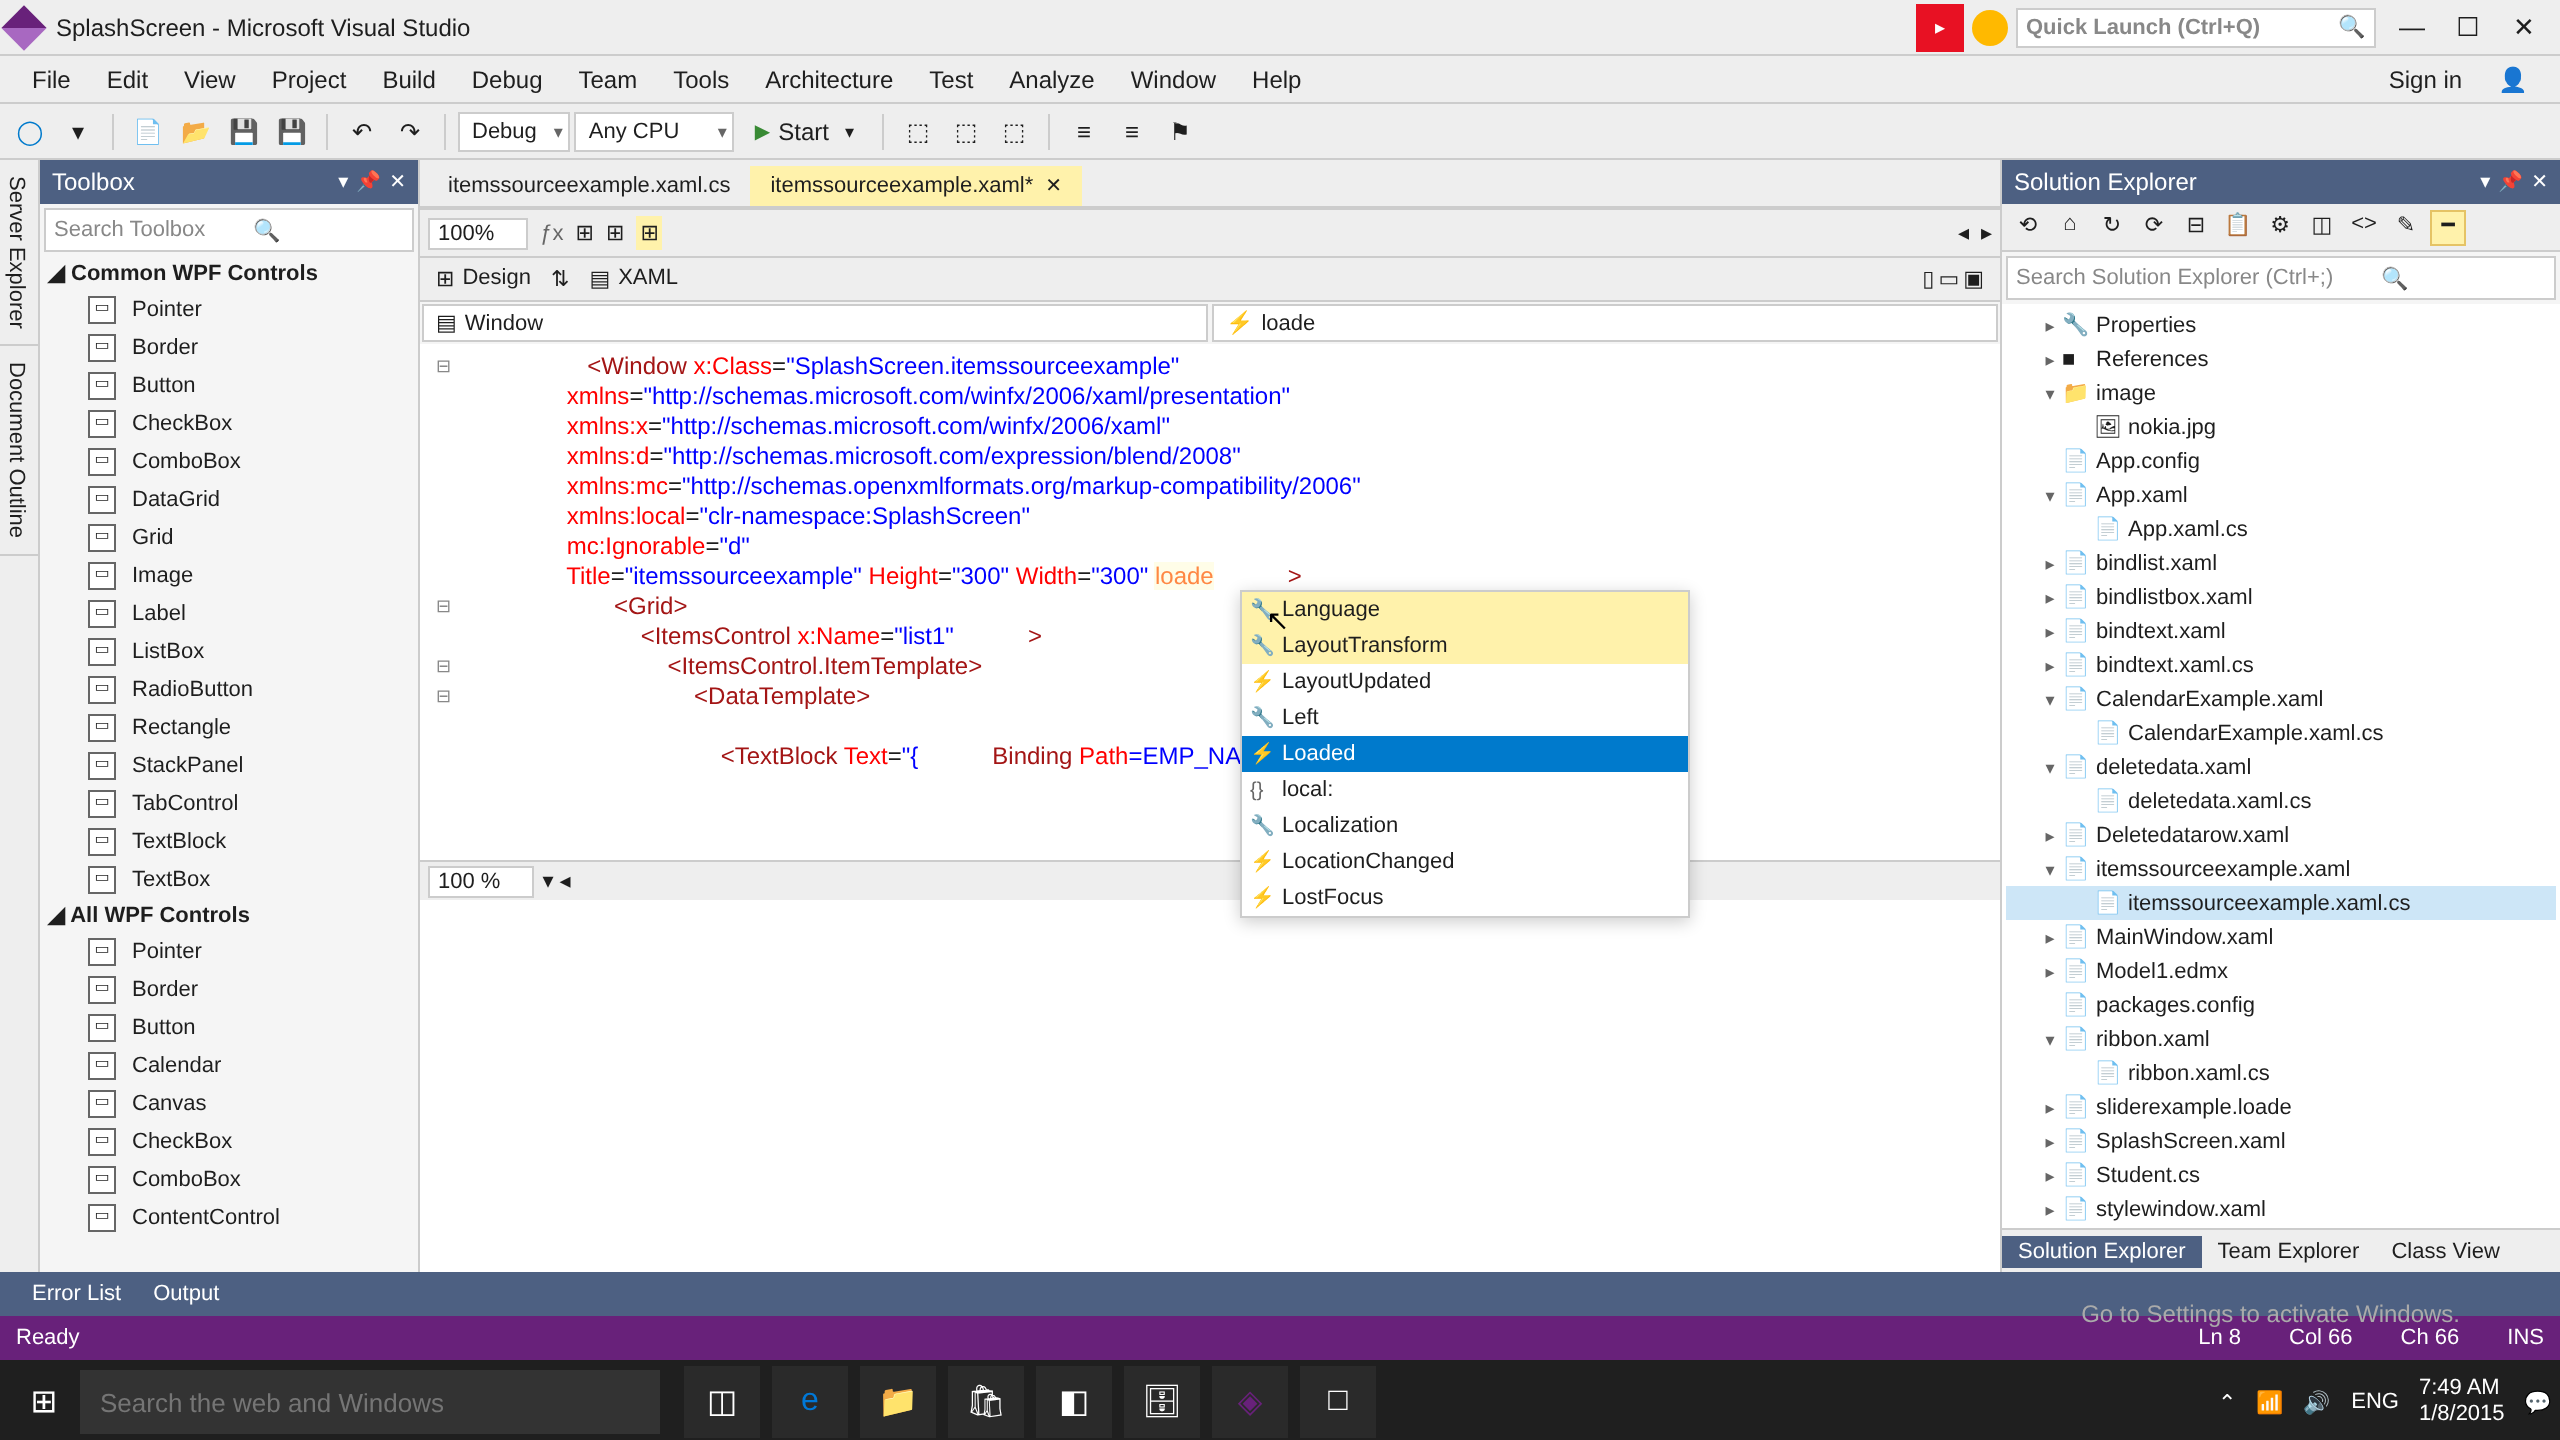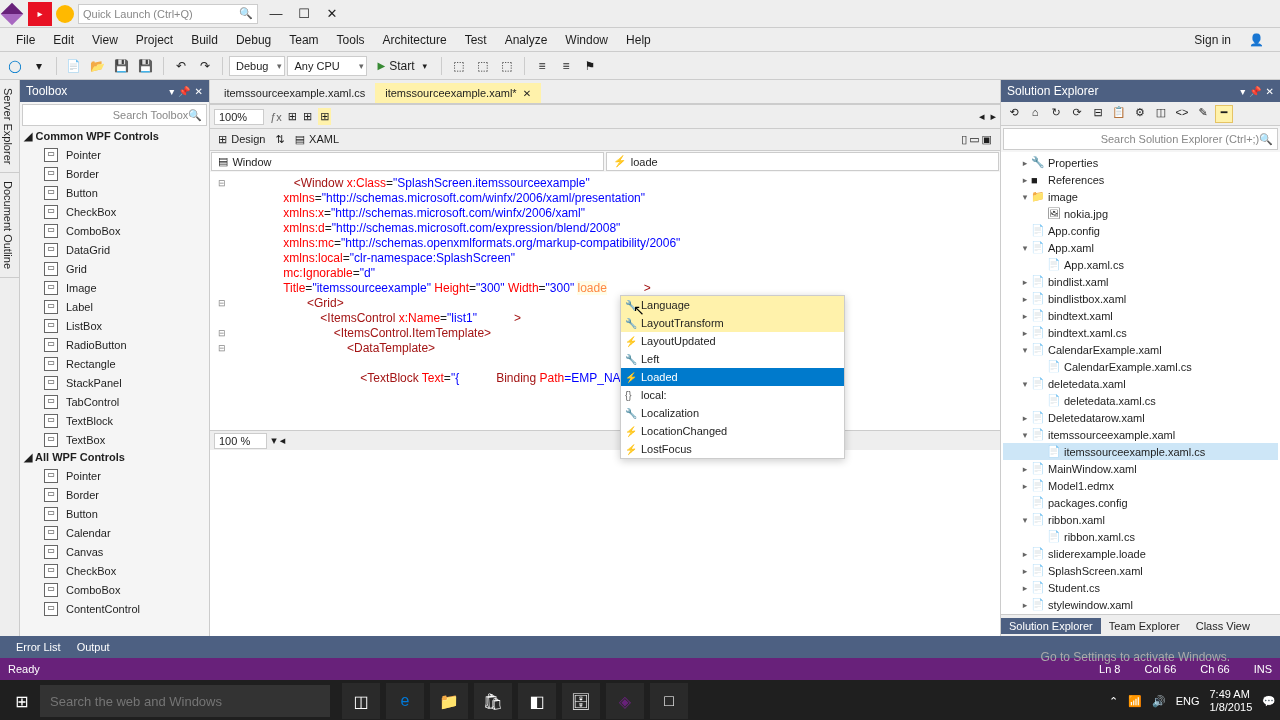--- a/index.html
+++ b/index.html
@@ -3,40 +3,40 @@
 <meta charset="utf-8">
 <style>
 * { margin: 0; padding: 0; box-sizing: border-box; font-family: 'Segoe UI', Tahoma, sans-serif; }
 body { width: 1280px; height: 720px; background: #eee; overflow: hidden; font-size: 12px; color: #1e1e1e; }
 .titlebar { height: 28px; background: #eee; display: flex; align-items: center; padding: 0 4px; border-bottom: 1px solid #ccc; }
 .titlebar .vs-logo { width: 16px; height: 16px; background: linear-gradient(135deg, #68217a 50%, #a868c1 50%); margin-right: 8px; transform: rotate(45deg); }
 .titlebar .title { flex: 1; font-size: 12px; }
 .titlebar .partner-icons { display: flex; gap: 4px; align-items: center; }
 .partner-red { width: 24px; height: 24px; background: #e81123; display: flex; align-items: center; justify-content: center; color: white; font-size: 10px; }
 .partner-yellow { width: 18px; height: 18px; background: #ffb900; border-radius: 50%; }
-.quick-launch { width: 180px; height: 20px; border: 1px solid #ccc; padding: 0 4px; color: #888; font-size: 11px; background: white; margin: 0 4px; display: flex; align-items: center; justify-content: space-between; }
+.quick-launch { width: 180px; height: 20px; border: 1px solid #ccc; padding: 0 4px; color: #888; font-size: 11px; background: white; margin: 0 4px; display: flex; align-items: center; justify-content: space-between; font-weight: bold; }
 .winbtns { display: flex; }
 .winbtn { width: 28px; height: 24px; text-align: center; line-height: 24px; font-size: 13px; cursor: pointer; }
 .menubar { height: 24px; background: #eee; display: flex; align-items: center; padding: 0 8px; gap: 2px; border-bottom: 1px solid #ccc; }
 .menubar span { padding: 2px 8px; cursor: pointer; font-size: 12px; }
 .menubar .signin { margin-left: auto; }
 .toolbar { height: 28px; background: #eee; display: flex; align-items: center; padding: 0 4px; gap: 2px; border-bottom: 1px solid #ccc; }
 .tb-btn { width: 22px; height: 22px; display: flex; align-items: center; justify-content: center; cursor: pointer; font-size: 12px; }
 .tb-sep { width: 1px; height: 18px; background: #ccc; margin: 0 4px; }
 .tb-combo { height: 20px; border: 1px solid #ccc; padding: 0 16px 0 6px; background: white; font-size: 11px; display: flex; align-items: center; position: relative; }
 .tb-combo::after { content: '▾'; position: absolute; right: 3px; font-size: 9px; color: #666; }
 .tb-start { display: flex; align-items: center; gap: 4px; padding: 0 8px; height: 20px; }
 .tb-start .play { color: #388a34; font-size: 10px; }
 .body-area { display: flex; height: 556px; }
 .side-tabs { width: 20px; background: #eee; border-right: 1px solid #ccc; display: flex; flex-direction: column; }
 .side-tab { writing-mode: vertical-lr; padding: 8px 2px; font-size: 11px; cursor: pointer; border-bottom: 1px solid #ccc; }
 .toolbox { width: 190px; background: #f5f5f5; border-right: 1px solid #ccc; display: flex; flex-direction: column; }
 .panel-header { height: 22px; background: #4d6082; color: white; display: flex; align-items: center; padding: 0 6px; font-size: 12px; justify-content: space-between; }
 .panel-header .pins { display: flex; gap: 4px; font-size: 10px; }
-.searchbox { height: 22px; border: 1px solid #ccc; margin: 2px; padding: 0 4px; background: white; color: #888; font-size: 11px; display: flex; align-items: center; justify-content: flex-end; }
+.searchbox { height: 22px; border: 1px solid #ccc; margin: 2px; padding: 0 4px; background: white; color: #888; font-size: 11px; display: flex; align-items: center; justify-content: flex-start; gap: 24px; }
 .tool-list { flex: 1; overflow: hidden; background: #f5f5f5; }
 .tool-group { display: flex; align-items: center; padding: 2px 4px; font-weight: bold; font-size: 11px; cursor: pointer; }
 .tool-item { display: flex; align-items: center; padding: 1px 4px 1px 24px; gap: 8px; cursor: pointer; height: 19px; font-size: 11px; }
 .tool-icon { width: 14px; height: 14px; border: 1px solid #666; background: #fff; font-size: 8px; text-align: center; }
 .center { flex: 1; display: flex; flex-direction: column; background: white; }
 .doc-tabs { height: 24px; background: #eee; display: flex; align-items: flex-end; padding: 0 4px; border-bottom: 1px solid #ccc; }
 .doc-tab { padding: 4px 10px; font-size: 11px; background: #eee; cursor: pointer; }
 .doc-tab.active { background: #fff2ab; }
 .doc-tab .close { margin-left: 6px; font-size: 10px; }
 .designer { flex: 1; background: #fafafa; position: relative; display: flex; align-items: flex-start; justify-content: center; padding-top: 70px; }
@@ -82,20 +82,21 @@
 .task-icon { width: 38px; height: 36px; background: #2a2a2a; display: flex; align-items: center; justify-content: center; font-size: 16px; }
 .task-tray { margin-left: auto; display: flex; align-items: center; gap: 10px; font-size: 11px; }
 .task-clock { line-height: 13px; }
 .cursor-fake { position: absolute; top: 131px; left: 423px; font-size: 14px; color: black; z-index: 10; pointer-events: none; }
 </style>
 </head>
 <body>
 
 <div class="titlebar">
   <div class="vs-logo"></div>
+  <div class="title">SplashScreen - Microsoft Visual Studio</div>
   <div class="partner-icons">
     <div class="partner-red">▸</div>
     <div class="partner-yellow"></div>
   </div>
   <div class="quick-launch">
     <span>Quick Launch (Ctrl+Q)</span>
       <span>🔍</span>
   </div>
   <div class="winbtns">
     <div class="winbtn">—</div>

